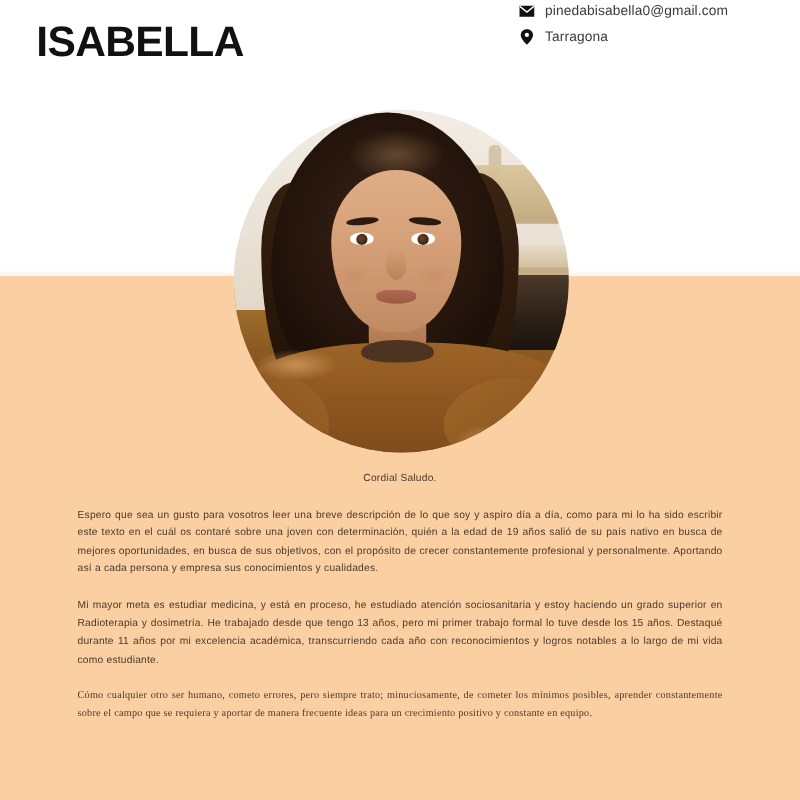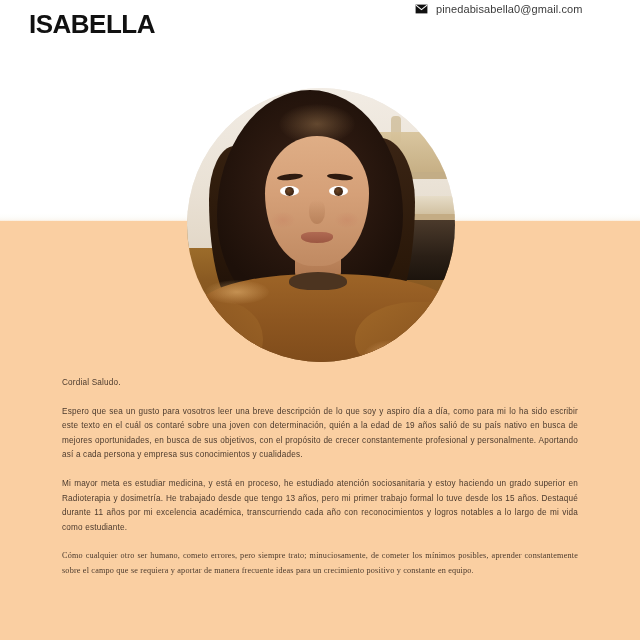--- a/index.html
+++ b/index.html
@@ -40,26 +40,26 @@
     width: 640px;
     height: 9px;
     background: linear-gradient(to bottom, #ffffff 0%, #fdfdfb 45%, #fbf7f1 80%, #FACFA2 100%);
     z-index: 1;
   }
 
   
   .name-title {
     position: absolute;
     left: 29px;
-    top: 2px;
+    top: 12px;
     z-index: 4;
     color: #111111;
     font-family: "Liberation Sans", sans-serif;
     font-weight: bold;
-    font-size: 26px;
+    font-size: 34px;
     line-height: 44px;
     letter-spacing: -0.5px;
   }
   .name-title .line {
     display: block;
     white-space: nowrap;
   }
 
   .contact-block {
     position: absolute;
@@ -290,21 +290,21 @@
   .body-copy p {
     margin: 0 0 14px 0;
     font-family: "Liberation Sans", sans-serif;
     font-size: 8.2px;
     line-height: 14.6px;
     color: #4b3a2d;
     text-align: justify;
     letter-spacing: 0.18px;
   }
   .body-copy p.greeting {
-    text-align: left;
+    text-align: center;
   }
   .body-copy p:last-child {
     margin-bottom: 0;
     font-family: Liberation Serif, serif;
   }
 </style>
 </head>
 <body>
 
 <div id="page">
@@ -318,20 +318,29 @@
 
   <div class="contact-block">
     <div class="contact-row">
       <span class="contact-icon">
         <svg width="13" height="10" viewBox="0 0 13 10" aria-hidden="true">
           <path d="M0.6 0.6 H12.4 V9.4 H0.6 Z" fill="#111111"></path>
           <path d="M0.9 1.1 L6.5 5.6 L12.1 1.1" fill="none" stroke="#ffffff" stroke-width="1.1"></path>
         </svg>
       </span>
       <span class="contact-text">pinedabisabella0@gmail.com</span>
+    </div>
+    <div class="contact-row">
+      <span class="contact-icon">
+        <svg width="11" height="13" viewBox="0 0 11 13" aria-hidden="true">
+          <path d="M5.5 0.4 C2.6 0.4 0.6 2.4 0.6 5.1 C0.6 8.2 5.5 12.6 5.5 12.6 C5.5 12.6 10.4 8.2 10.4 5.1 C10.4 2.4 8.4 0.4 5.5 0.4 Z" fill="#111111"></path>
+          <circle cx="5.5" cy="4.9" r="1.7" fill="#ffffff"></circle>
+        </svg>
+      </span>
+      <span class="contact-text">Tarragona</span>
     </div>
   </div>
 
   <div class="photo-wrap">
     <div class="photo-canvas">
       <div class="bg-wall"></div>
       <div class="bg-lamp"></div>
       <div class="bg-cabinet"></div>
       <div class="bg-shelf"></div>
       <div class="bg-counter"></div>

